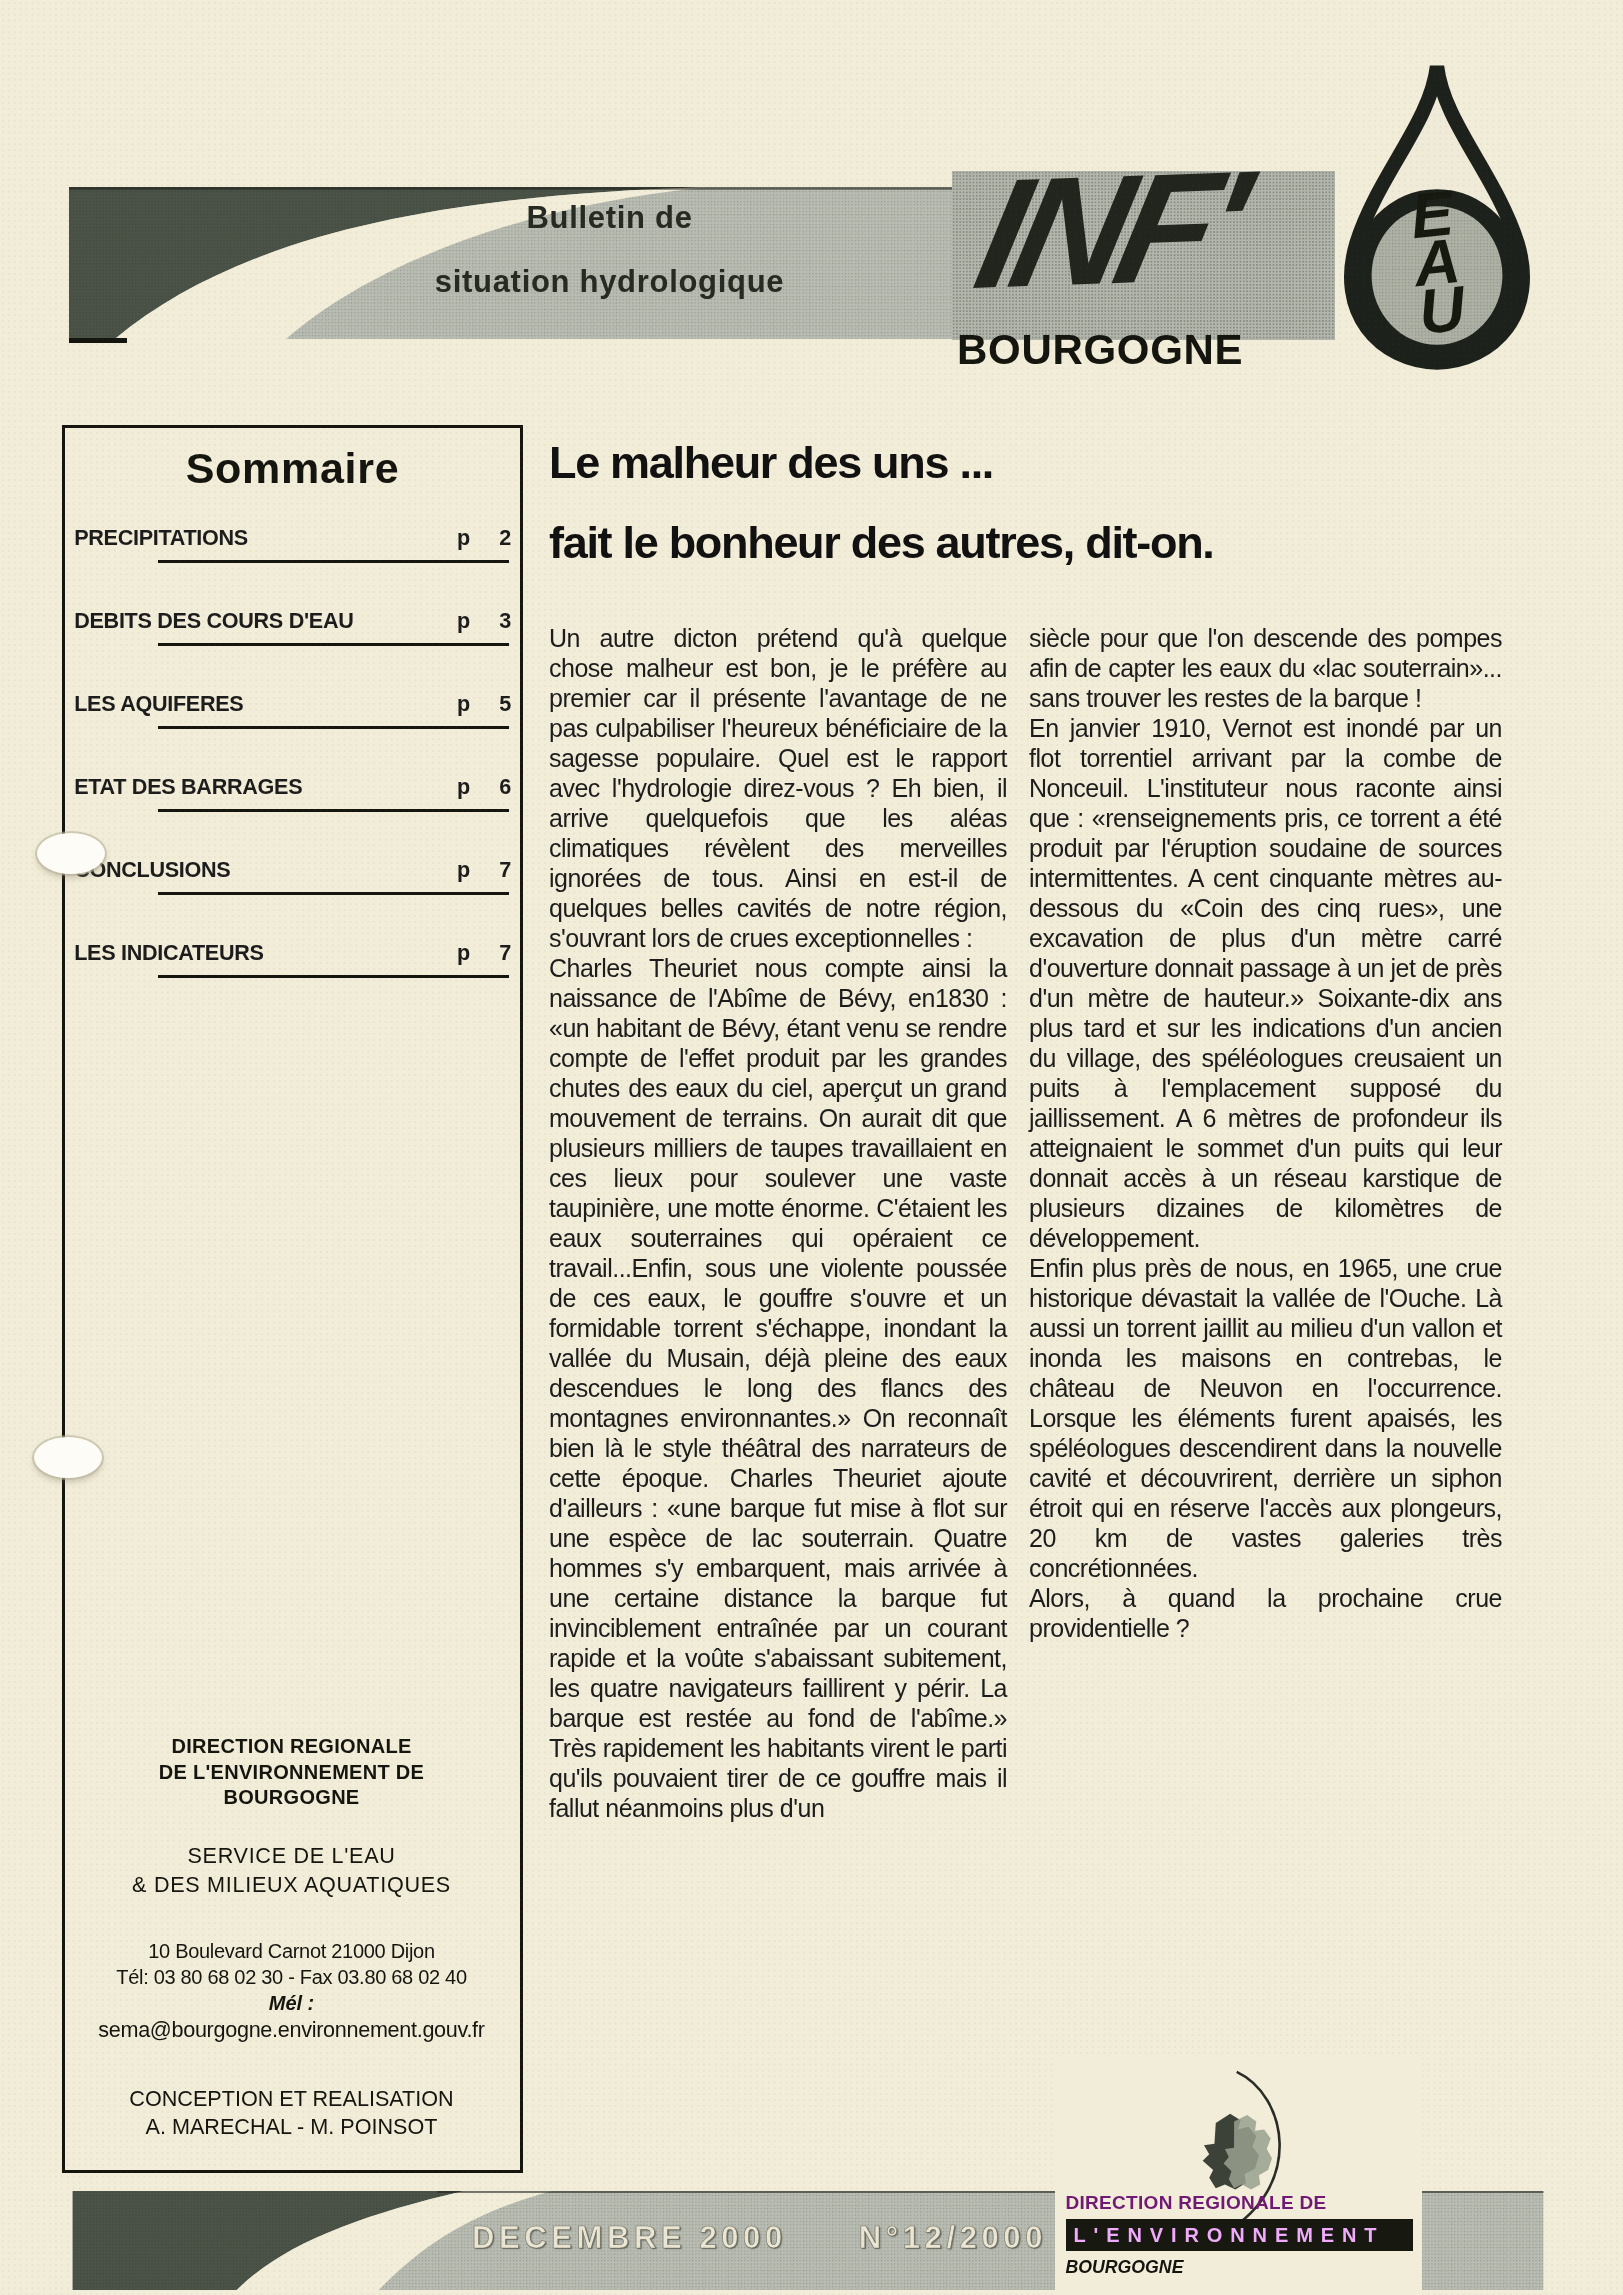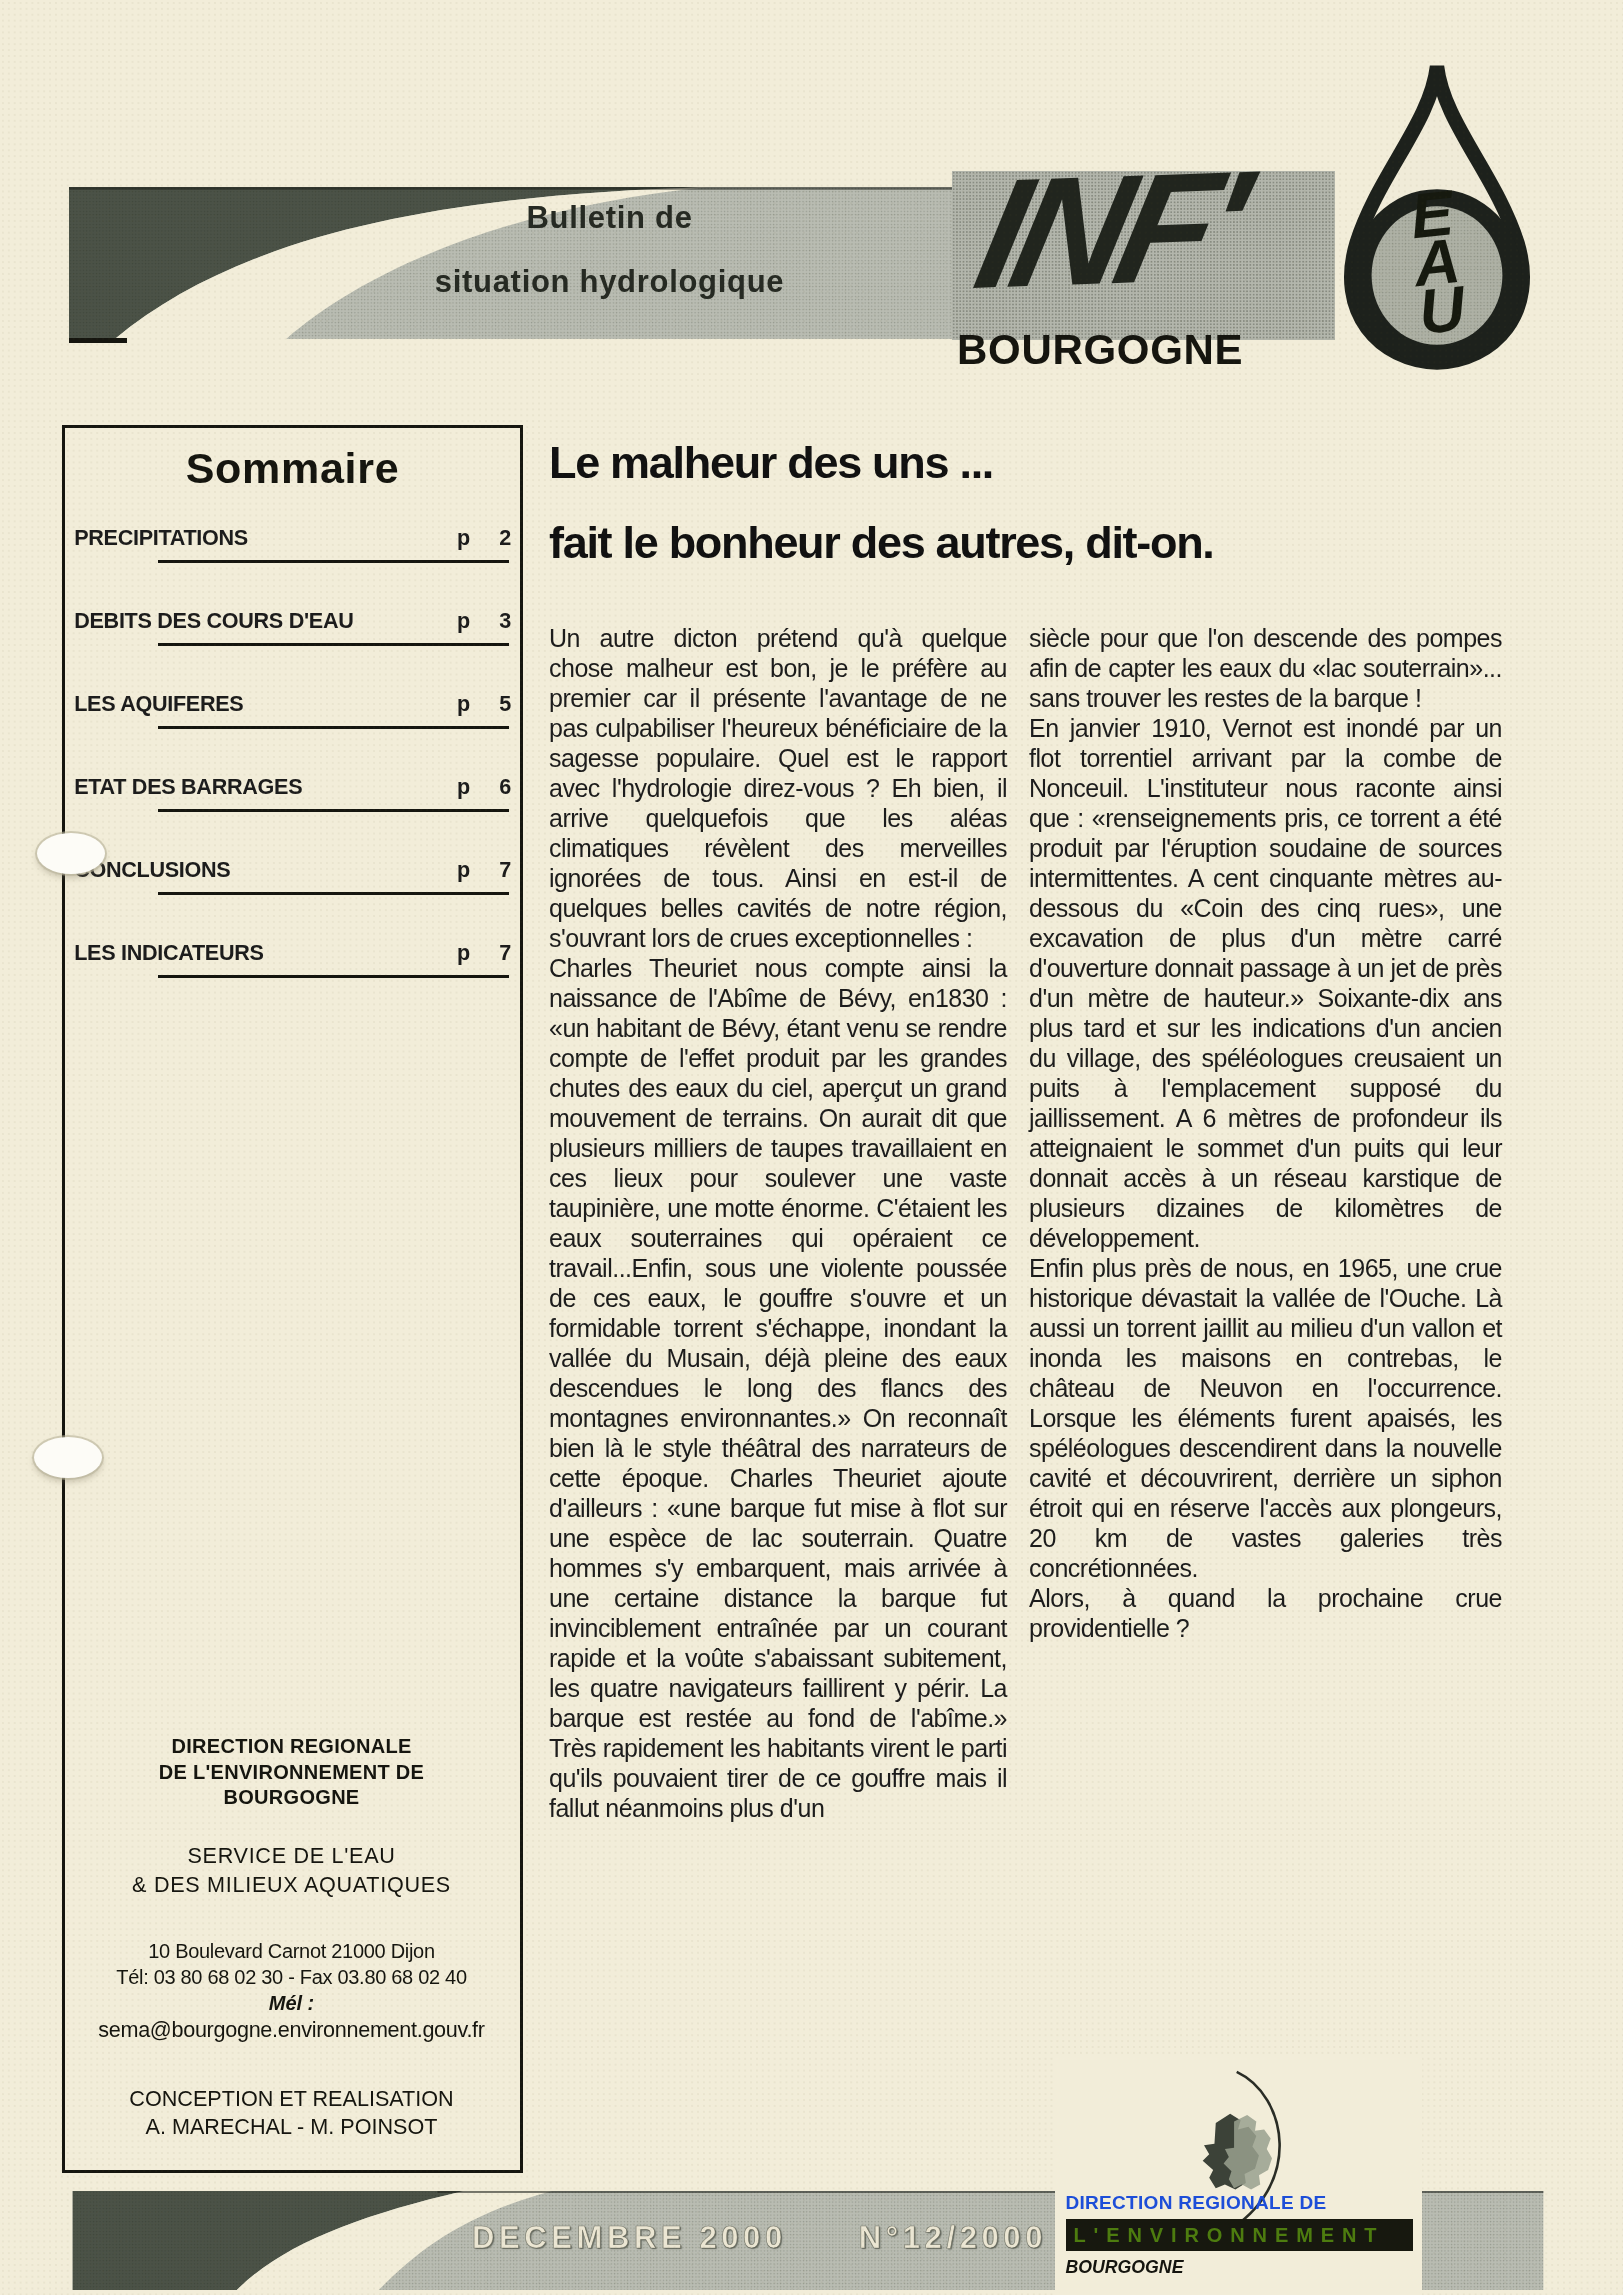--- a/index.html
+++ b/index.html
@@ -94,22 +94,22 @@
   .footer-banner{position:absolute;left:69px;top:2191px;width:1478px;height:99px;}
   .footer-issue{
     position:absolute;left:403px;top:29px;display:flex;gap:72px;
     font-size:31px;font-weight:bold;letter-spacing:4.6px;color:#ebe6d3;
     text-shadow:1.3px 1.3px 1.3px rgba(40,45,36,0.55);
     -webkit-text-stroke:0.7px rgba(70,74,62,0.6);
   }
   .diren-box{position:absolute;left:1055px;top:2055px;width:367px;height:240px;background:#f2edd9;z-index:3;}
   .diren-map{position:absolute;left:98px;top:13px;}
   .diren-text{position:absolute;left:10.5px;top:137px;width:347px;}
-  .diren-l1{font-size:19px;font-weight:800;letter-spacing:0.3px;color:#1d4ed8;}
-  .diren-bar{margin-top:5.2px;background:#17180f;color:#4d7c0f;padding:4.6px 7.9px;
+  .diren-l1{font-size:19px;font-weight:800;letter-spacing:0.3px;color:#701a75;}
+  .diren-bar{margin-top:5.2px;background:#17180f;color:#f0abfc;padding:4.6px 7.9px;
     font-size:20px;font-weight:bold;letter-spacing:7.9px;}
   .diren-l3{margin-top:5.2px;font-size:17.7px;font-weight:800;font-style:italic;color:#15150f;}
 </style>
 </head>
 <body>
 
 <div class="page">
 
   <div class="banner">
     <svg width="965" height="152" viewBox="0 0 1475 232">

